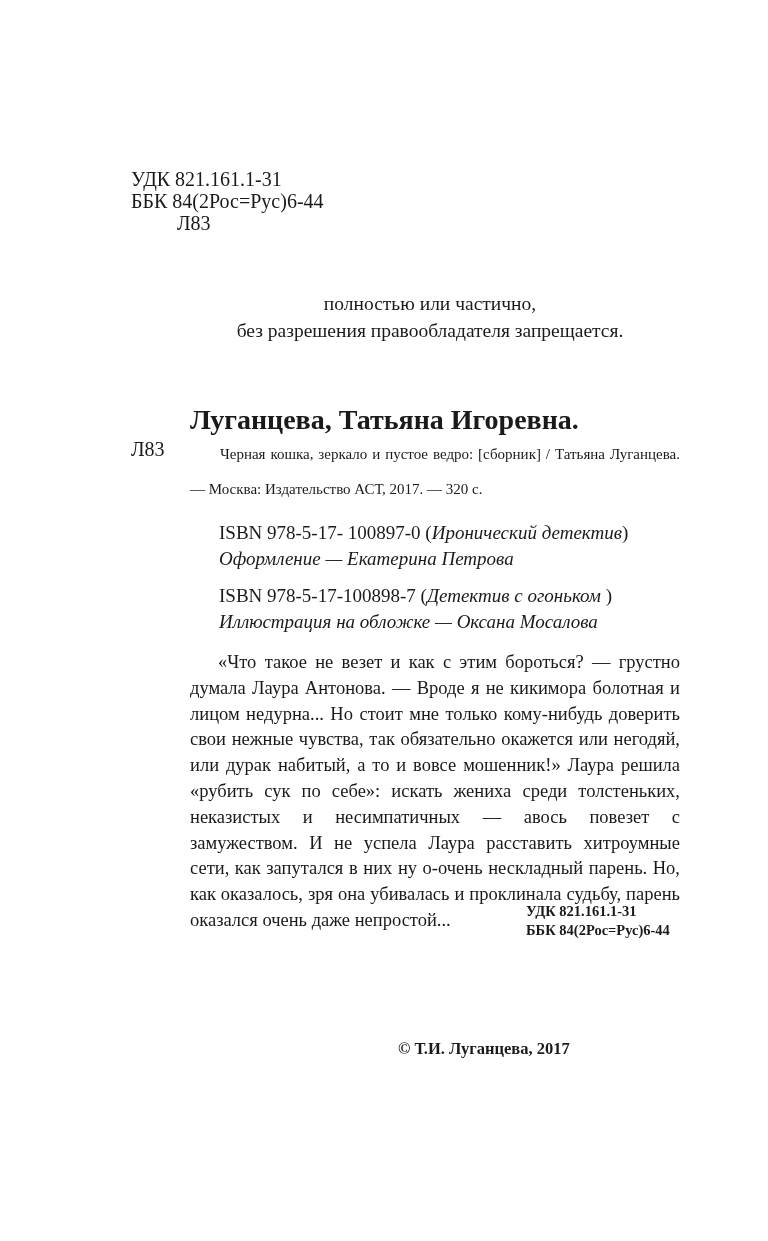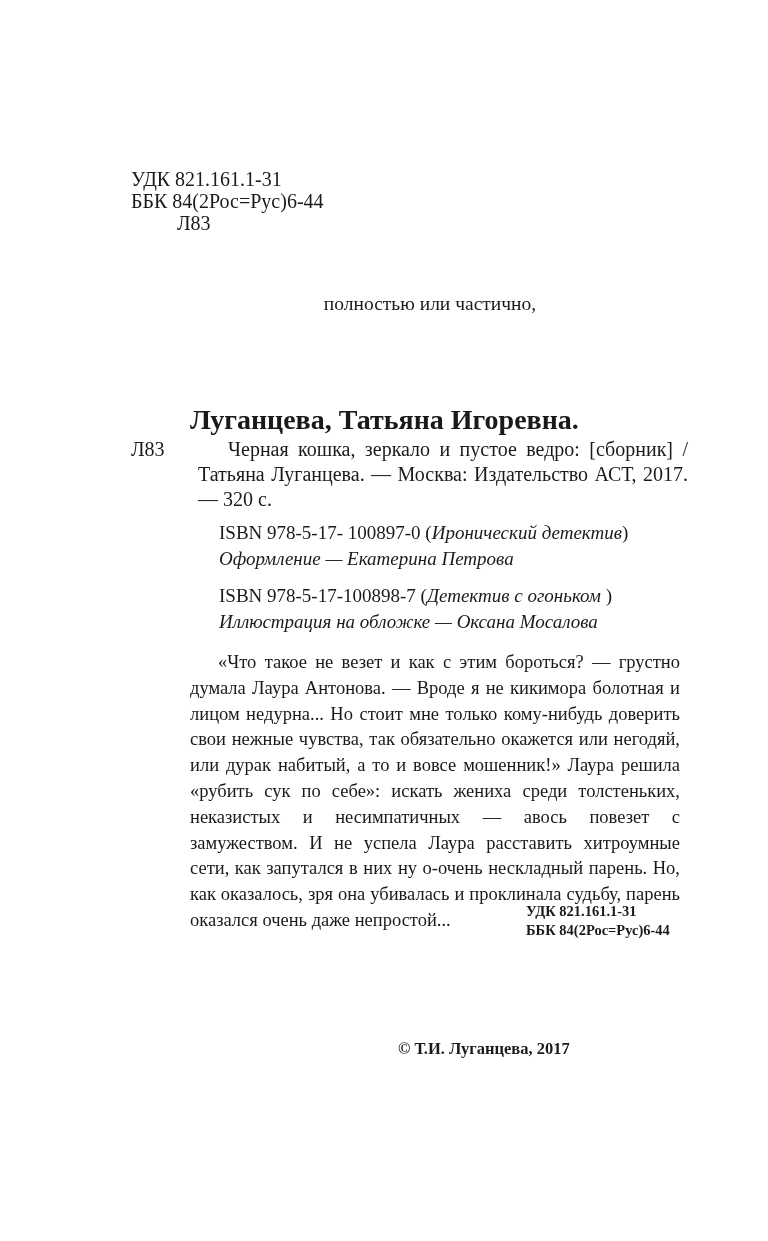--- a/index.html
+++ b/index.html
@@ -8,21 +8,21 @@
     font-family: "Liberation Serif", "DejaVu Serif", serif;
     color: #1a1a1a;
   }
   .abs { position: absolute; }
   .codes { left: 131px; top: 168px; font-size: 20px; line-height: 22px; }
   .codes .row { white-space: nowrap; }
   .codes .indent { padding-left: 46px; }
   .notice { left: 140px; width: 580px; top: 290px; text-align: center; font-size: 19.5px; line-height: 27px; }
   .author { left: 190px; top: 408px; font-size: 28px; font-weight: bold; line-height: 24px; }
   .libcode { left: 131px; top: 437px; font-size: 20px; line-height: 24px; }
-  .biblio { left: 190px; top: 437px; width: 490px; font-size: 20px; line-height: 25px; text-align: justify; margin-left: 8px; }
+  .biblio { left: 190px; top: 437px; width: 490px; font-size: 15px; line-height: 35px; text-align: justify; }
   .biblio .first { text-indent: 30px; }
   .isbn-block { left: 219px; width: 470px; font-size: 19px; line-height: 26px; }
   .isbn1 { top: 520px; }
   .isbn2 { top: 583px; }
   .it { font-style: italic; }
   .annot { left: 190px; top: 650px; width: 490px; font-size: 18.5px; line-height: 25.8px; text-align: justify; }
   .annot p { margin: 0; text-indent: 28px; }
   .codes2 { left: 526px; top: 902px; font-size: 14.5px; font-weight: bold; line-height: 19px; }
   .copy { left: 398px; top: 1007px; font-size: 16.5px; font-weight: bold; line-height: 20px; margin-top: 32px; }
 </style>
@@ -30,20 +30,21 @@
 <body>
 
 <div class="abs codes">
   <div class="row">УДК 821.161.1-31</div>
   <div class="row">ББК  84(2Рос=Рус)6-44</div>
   <div class="row indent">Л83</div>
 </div>
 
 <div class="abs notice">
   <div>полностью или частично,</div>
+  <div>без разрешения правообладателя запрещается.</div>
 </div>
 
 <div class="abs author">Луганцева, Татьяна Игоревна.</div>
 <div class="abs libcode">Л83</div>
 <div class="abs biblio">
   <div class="first">Черная кошка, зеркало и пустое ведро: [сборник]  / Татьяна Луганцева. — Москва: Издательство АСТ, 2017. — 320 с.</div>
 </div>
 
 <div class="abs isbn-block isbn1">
   <div>

